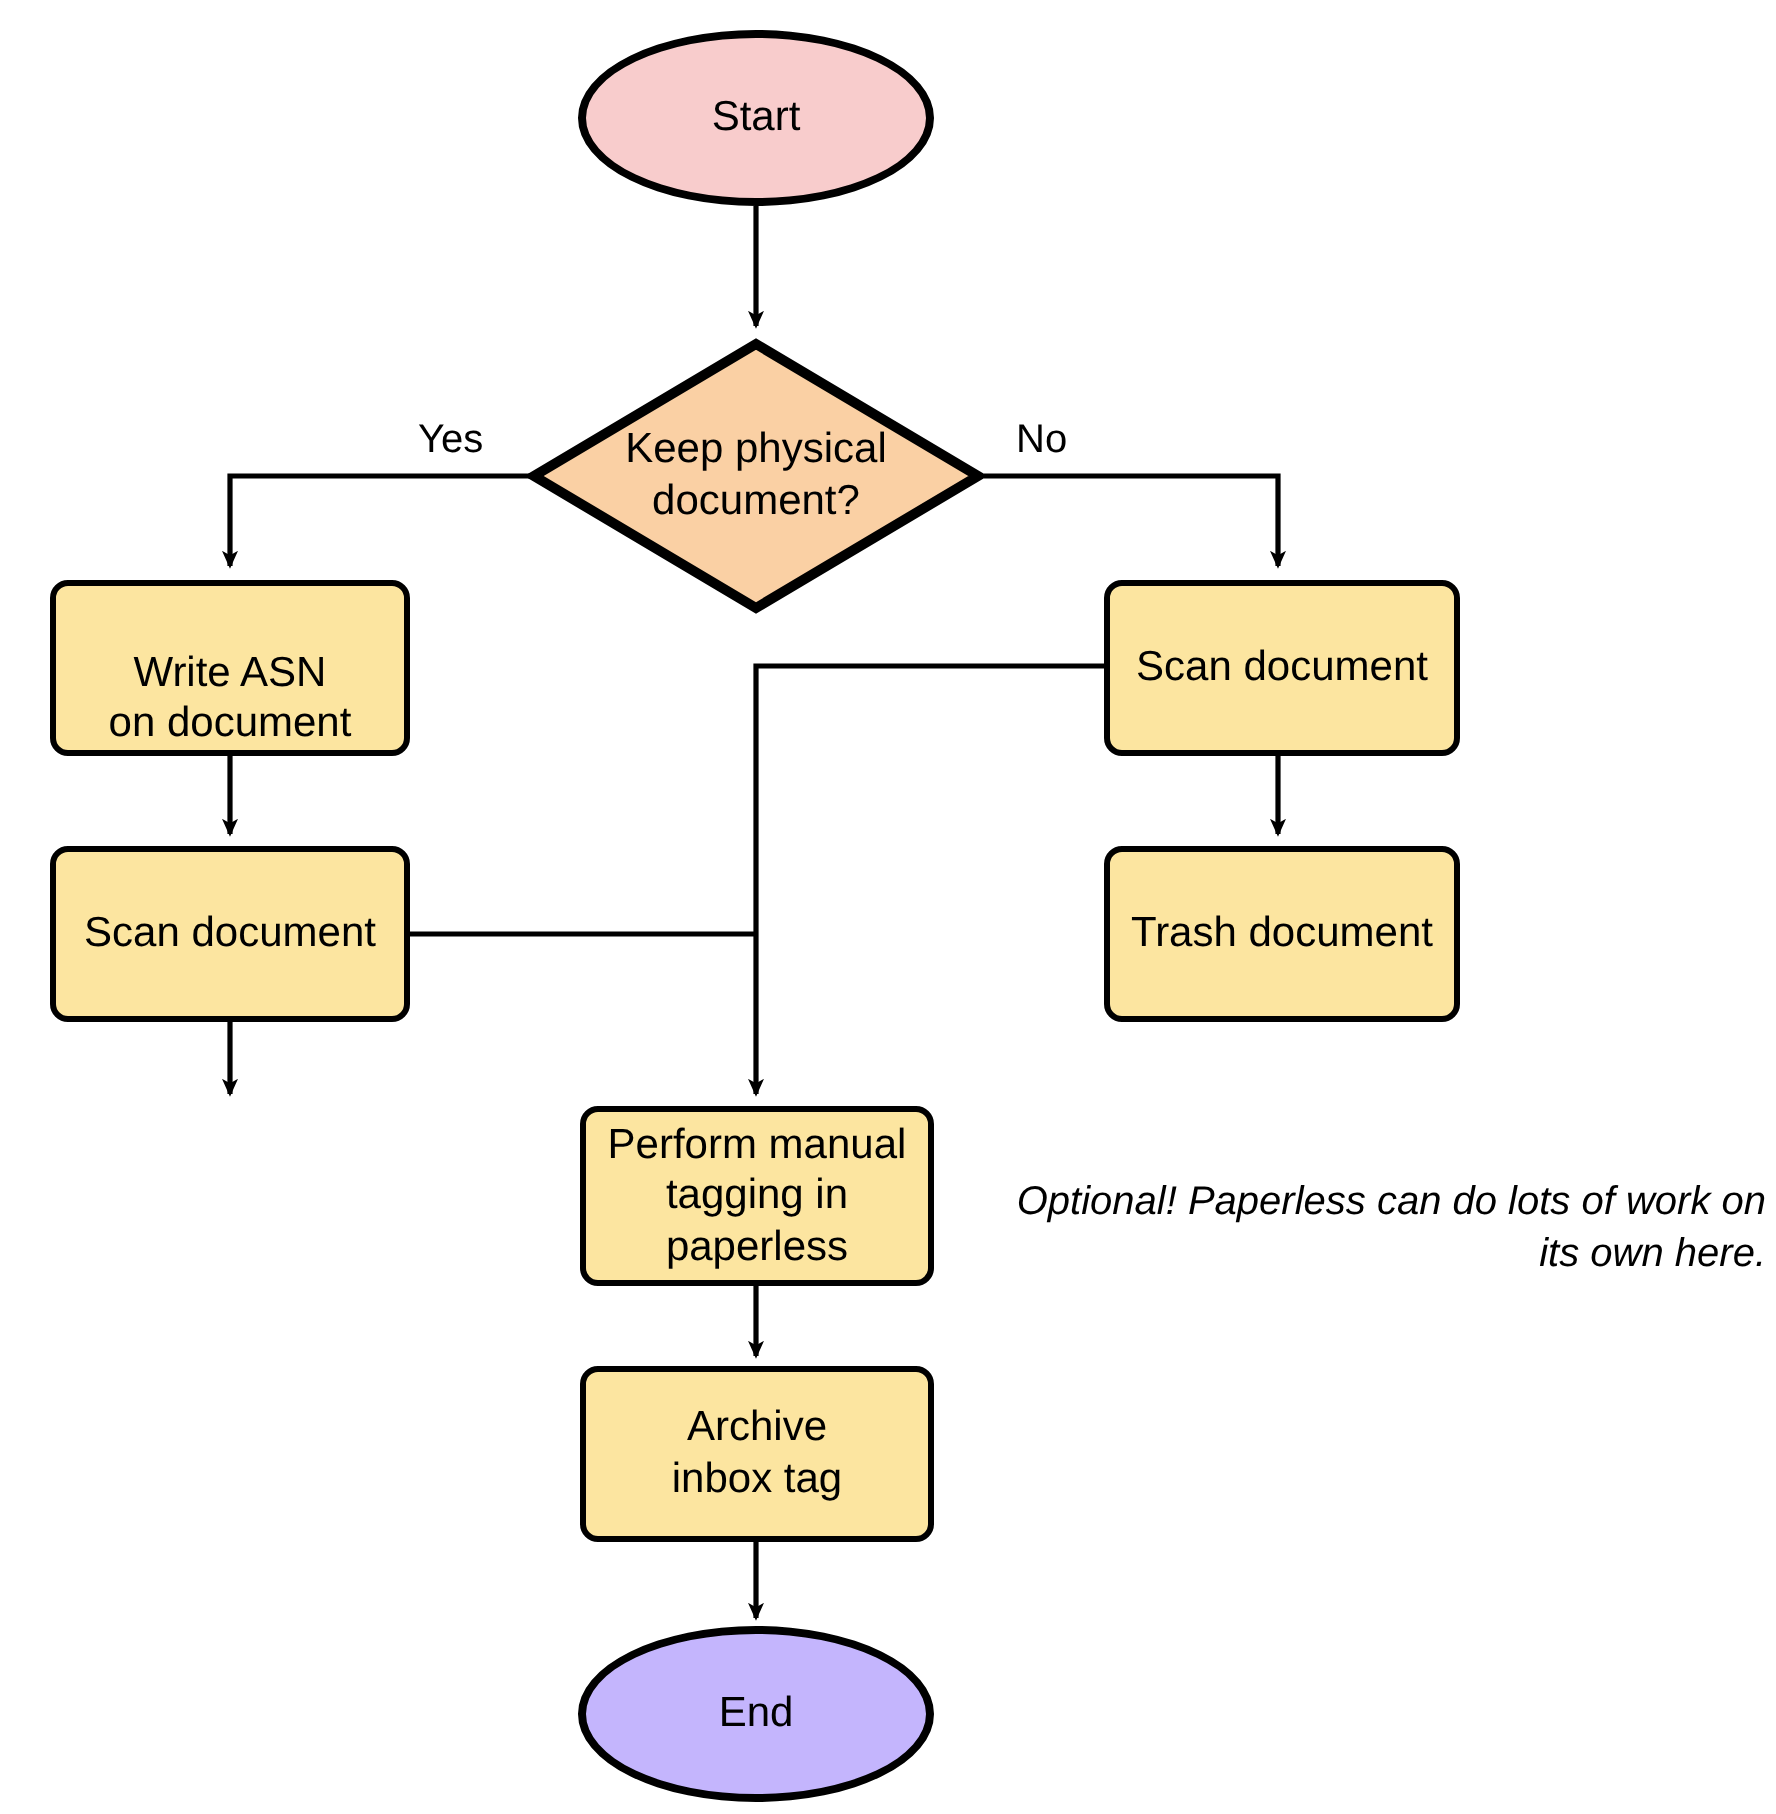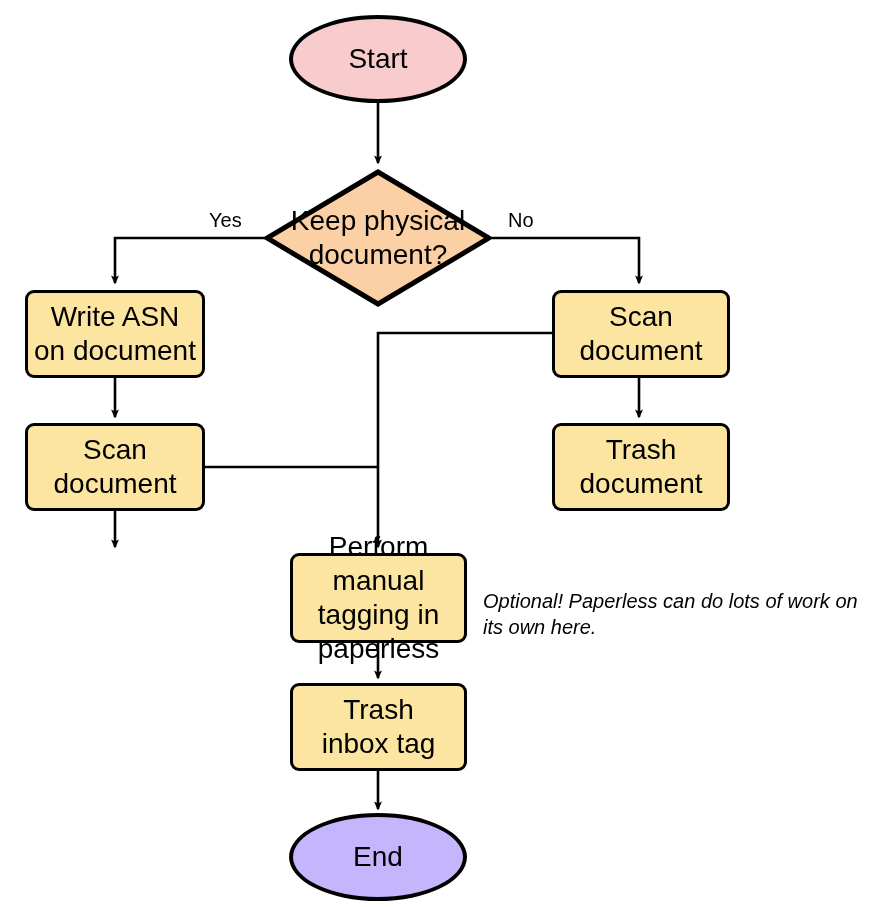--- a/index.html
+++ b/index.html
@@ -25,21 +25,21 @@
     height: 907px;
   }
   .node {
     position: absolute;
     box-sizing: border-box;
     display: flex;
     align-items: center;
     justify-content: center;
     text-align: center;
     color: #000000;
-    font-size: 28px;
+    font-size: 21px;
     line-height: 1.22;
     z-index: 3;
   }
   .node-process {
     border: 3px solid #000000;
     border-radius: 9px;
   }
   .node-terminator {
     border: 4px solid #000000;
     border-radius: 50%;
@@ -72,20 +72,21 @@
     white-space: nowrap;
     text-align: right;
   }
   .annotation {
     position: absolute;
     font-style: italic;
     font-size: 20px;
     line-height: 1.32;
     color: #000000;
     z-index: 4;
+    text-align: right;
   }
 </style>
 </head>
 <body>
 
 <div id="canvas">
 
   <svg id="edges" viewBox="0 0 888 907" xmlns="http://www.w3.org/2000/svg">
     <defs>
       <marker id="arrow" markerWidth="10" markerHeight="10" refX="7.6" refY="4" orient="auto" markerUnits="userSpaceOnUse">
@@ -124,21 +125,21 @@
     <svg class="diamond-shape" viewBox="0 0 228 138" preserveAspectRatio="none" xmlns="http://www.w3.org/2000/svg">
       <polygon points="114,3 225,69 114,135 3,69" fill="#fad0a4" stroke="#000000" stroke-width="5"></polygon>
     </svg>
     <span class="node-label">Keep physical
 document?</span>
   </div>
 
   <span class="edge-label" style="left:209px; top:209px;">Yes</span>
   <span class="edge-label" style="left:508px; top:209px;">No</span>
 
-  <div class="node node-process" style="left:25px; top:290px; width:180px; height:88px; background:#fce5a0;">
+  <div class="node node-process" style="left:25px; top:290px; width:180px; height:88px; background:#fce5a0;align-items:flex-end;">
     <span class="node-label">Write ASN
 on document</span>
   </div>
 
   <div class="node node-process" style="left:25px; top:423px; width:180px; height:88px; background:#fce5a0;">
     <span class="node-label">Scan document</span>
   </div>
 
 
   <div class="node node-process" style="left:552px; top:290px; width:178px; height:88px; background:#fce5a0;">
@@ -149,21 +150,21 @@
     <span class="node-label">Perform manual
 tagging in
 paperless</span>
   </div>
 
   <div class="node node-process" style="left:552px; top:423px; width:178px; height:88px; background:#fce5a0;">
     <span class="node-label">Trash document</span>
   </div>
 
   <div class="node node-process" style="left:290px; top:683px; width:177px; height:88px; background:#fce5a0;">
-    <span class="node-label">Trash
+    <span class="node-label">Archive
 inbox tag</span>
   </div>
 
   <div class="node node-terminator" style="left:289px; top:813px; width:178px; height:88px; background:#c4b5fd;">
     <span class="node-label">End</span>
   </div>
 
   <div class="annotation" style="left:483px; top:588px; width:400px;">Optional! Paperless can do lots of work on its own here.</div>
 
 </div>

